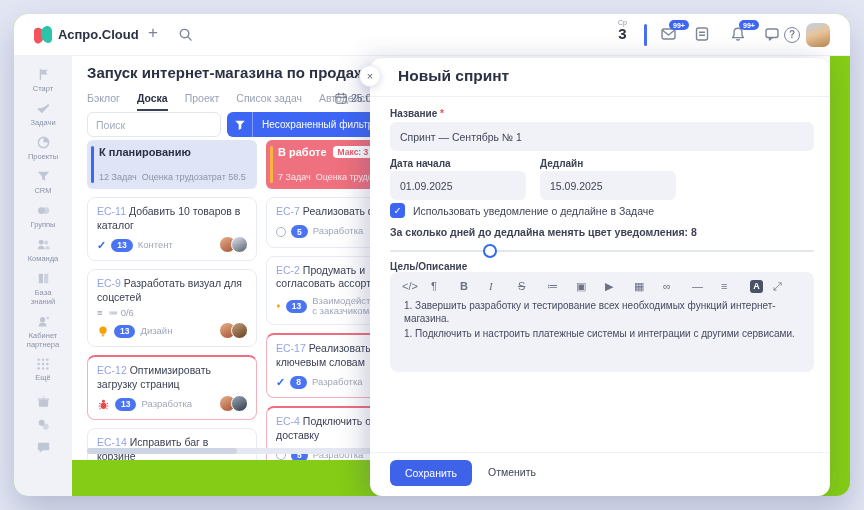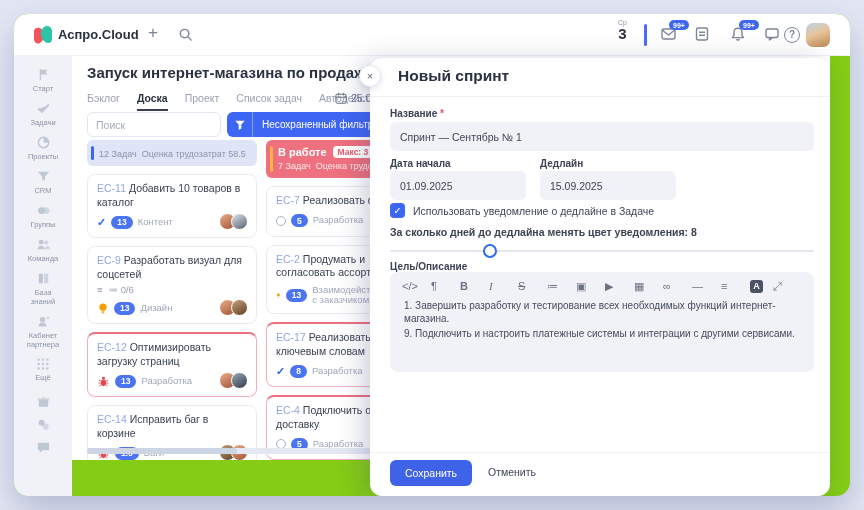--- a/index.html
+++ b/index.html
@@ -48,21 +48,21 @@
   .col2{left:194px;}
   .col1{left:15px;}
   .col-head{border-radius:6px;padding:6px 9px 7px 12px;position:relative;margin-bottom:8px;}
   .col-head:before{content:"";position:absolute;left:4px;top:6px;bottom:6px;width:3px;border-radius:2px;}
   .col-head.plan{background:#dfe4f6;}
   .col-head.plan:before{background:#3e66f5;}
   .col-head.work{background:#ef707e;}
   .col-head.work:before{background:#f6b73c;}
   .col-name{font-size:11px;font-weight:bold;color:#2a3142;display:flex;align-items:center;gap:6px;}
   .col-head.work .col-name{color:#fff;}
-  .col-sub{font-size:9px;color:#8d94a9;margin-top:3px;white-space:nowrap;}
+  .col-sub{font-size:9px;color:#8d94a9;margin-top:14px;white-space:nowrap;}
   .col-head.work .col-sub{color:#fde9ec;}
   .limit-badge{background:#fff;color:#e65a69;font-size:8.5px;font-weight:bold;padding:1px 5px;border-radius:4px;}
 
   .card{background:#fff;border:1px solid #e9ebf3;border-radius:8px;padding:7px 9px;margin-bottom:8px;position:relative;cursor:pointer;}
   .card.alert{border:1px solid #f2afba;border-top:2px solid #ee6e80;}
   .card-title{font-size:10.5px;line-height:13.5px;color:#3a4154;}
   .card-id{color:#91a5e6;}
   .card-meta{font-size:9.5px;color:#9aa1b5;margin-top:3px;display:flex;gap:6px;align-items:center;}
   .card-foot{margin-top:5px;display:flex;align-items:center;gap:5px;min-height:16px;padding-right:40px;}
   .pill{background:#4b74f2;color:#fff;font-size:8.5px;font-weight:bold;padding:1.5px 6px;border-radius:9px;}
@@ -277,20 +277,23 @@
             </svg>
       </div>
       <div class="filter-chip">
         <span>Несохраненный фильтр</span>
         <span class="filter-x">×</span>
       </div>
     </div>
 
     <div class="col col1">
       <div class="col-head plan">
+        <div class="col-name">
+              <span>К планированию</span>
+            </div>
         <div class="col-sub"><span>12 Задач</span>&nbsp; <span>Оценка трудозатрат 58.5</span></div>
       </div>
 
       <div class="card">
         <div class="card-title"><span class="card-id">EC-11</span> <span>Добавить 10 товаров в каталог</span></div>
         <div class="card-foot">
           <span class="check-glyph">✓</span>
           <span class="pill">13</span>
           <span class="tag">Контент</span>
           <span class="avatars">
@@ -447,21 +450,21 @@
         <span class="ed-ic">▶</span>
         <span class="ed-ic">▦</span>
         <span class="ed-ic">∞</span>
         <span class="ed-ic">—</span>
         <span class="ed-ic">≡</span>
         <span class="ed-ic blockA"><span>A</span></span>
         <span class="ed-ic">⤢</span>
       </div>
       <div class="ed-body">
         <div class="goal">1. Завершить разработку и тестирование всех необходимых функций интернет-магазина.</div>
-        <div class="goal">9. Подключить и настроить платежные системы и интеграции с другими сервисами.</div>
+        <div class="goal">1. Подключить и настроить платежные системы и интеграции с другими сервисами.</div>
 
       </div>
     </div>
 
     <div class="modal-foot-divider"></div>
     <button class="save-btn">Сохранить</button>
     <div class="cancel-btn">Отменить</div>
   </div>
 
 </div>

